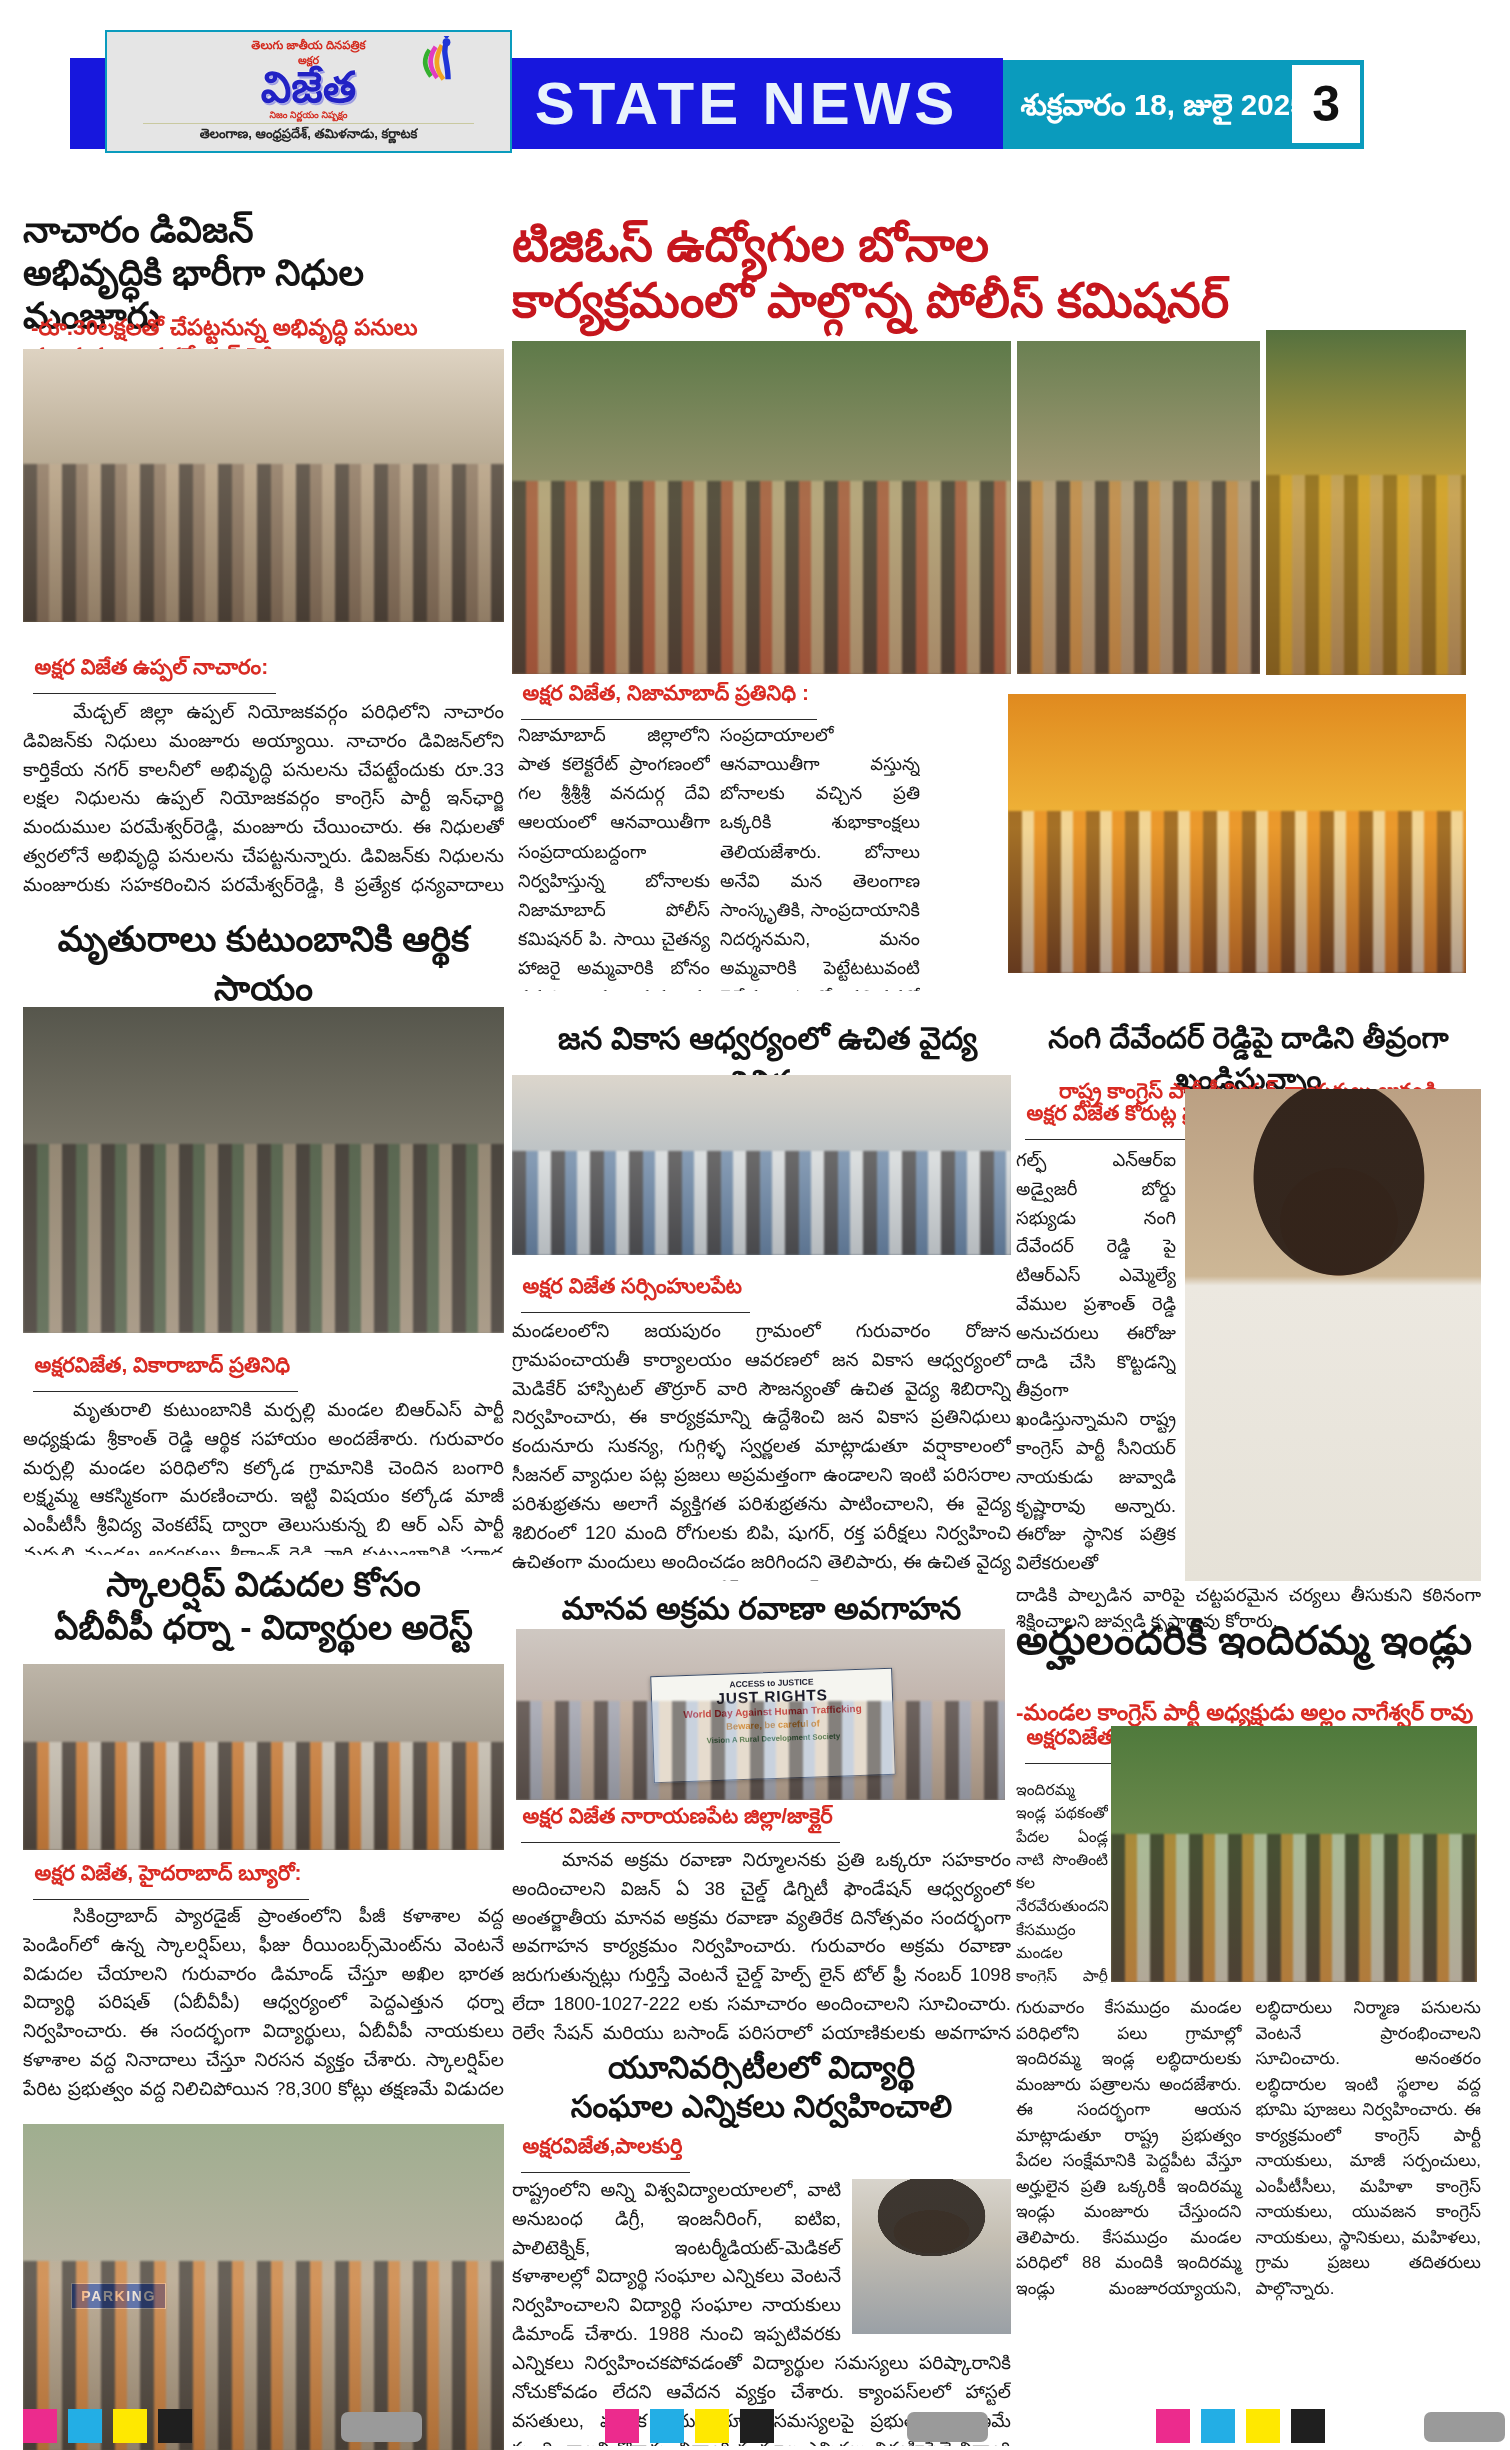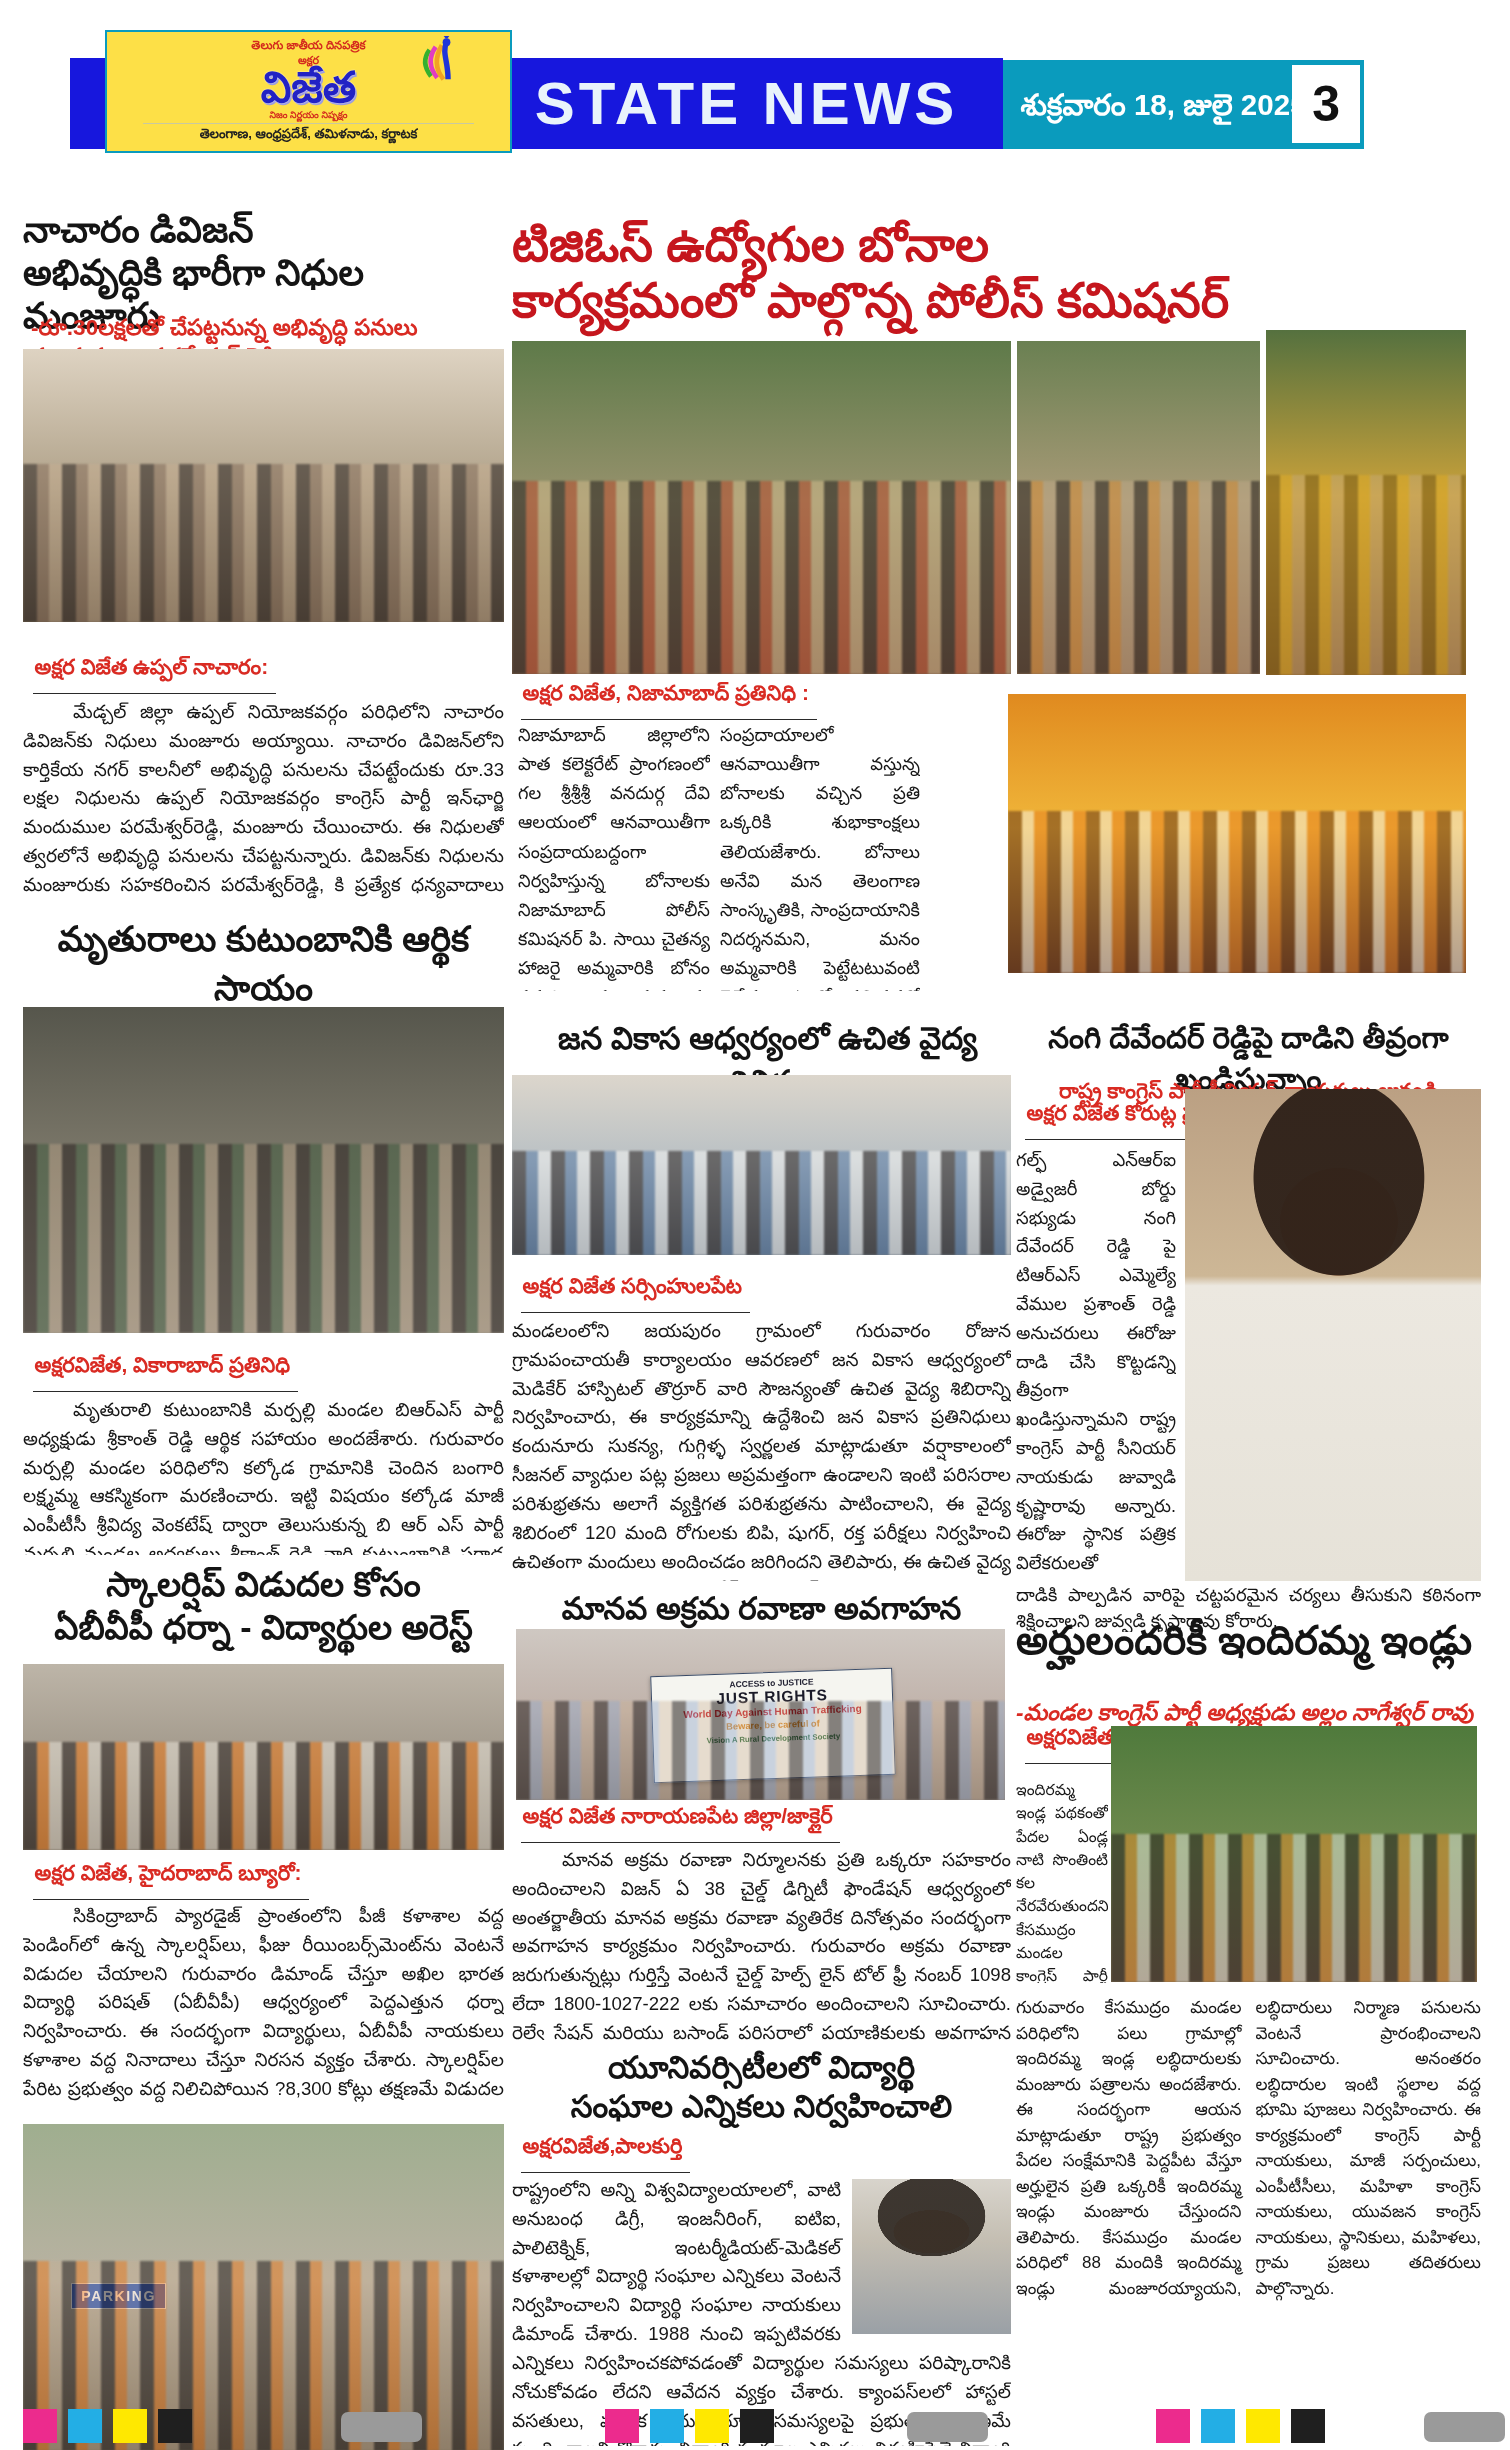--- a/index.html
+++ b/index.html
@@ -16,21 +16,21 @@
 
   
   #mast-bar{left:70px;top:58px;width:933px;height:91px;background:#1717dd;}
   #mast-title{left:496px;top:67px;width:501px;height:74px;line-height:74px;text-align:center;
               font-size:60px;font-weight:bold;color:#e9f3fb;letter-spacing:3.9px;}
   #date-box{left:1003px;top:60px;width:361px;height:89px;background:#0a9bbd;}
   #date-text{position:absolute;left:17px;top:0;width:287px;height:89px;line-height:89px;text-align:center;
              color:#ffffff;font-size:29.5px;font-weight:bold;}
   #page-num{position:absolute;right:3.9px;top:5.4px;width:68px;height:78px;background:#ffffff;
             color:#111;font-size:50px;font-weight:bold;text-align:center;line-height:78px;}
-  #logo-box{left:105px;top:29.5px;width:403px;height:119px;background:#fde047;border:2.3px solid #0a9bbd;
+  #logo-box{left:105px;top:29.5px;width:403px;height:119px;background:#e5e5e5;border:2.3px solid #0a9bbd;
             z-index:3;text-align:center;overflow:hidden;}
   .logo-type{color:#d42a1e;font-size:11.6px;font-weight:bold;margin-top:6.2px;}
   .logo-akshara{color:#d42a1e;font-size:11px;font-weight:bold;line-height:1;}
   .logo-brand{color:#2222c4;font-size:43px;font-weight:bold;line-height:1.02;
               text-shadow:0 0 1.6px #fff,1.6px 1.6px 0 #9a9ae0;}
   .logo-motto{color:#d42a1e;font-size:9.3px;font-weight:bold;}
   .logo-editions{color:#222;font-size:13px;font-weight:bold;border-top:0.8px solid #c9c9a0;margin:1.6px 36px 0 36px;padding-top:2.3px;}
   #peacock{position:absolute;right:51px;top:4.7px;}
 
   
@@ -116,21 +116,21 @@
   #a9-photo{float:right;width:159px;height:155px;margin:3.1px 0 7.8px 11px;position:relative;}
 
   #a7-h{left:1016px;top:1021px;width:465px;font-size:29.5px;}
   #a7-s{left:1016px;top:1059px;width:465px;font-size:21px;}
   #a7-dwrap{left:1025px;top:1101px;}
   #a7-photo{left:1185px;top:1089px;width:296px;height:492px;}
   #a7-b1{left:1016px;top:1146px;width:160px;height:431px;font-size:18px;line-height:1.6;}
   #a7-b2{left:1016px;top:1582px;width:465px;height:50px;font-size:18px;line-height:1.45;}
 
   #a8-h{left:1016px;top:1618px;width:465px;font-size:40px;}
-  #a8-s{left:1016px;top:1680px;width:465px;font-size:22.5px;font-style:italic;}
+  #a8-s{left:1016px;top:1680px;width:465px;font-size:22.5px;}
   #a8-dwrap{left:1025px;top:1725px;}
   #a8-photo{left:1111px;top:1726px;width:366px;height:256px;}
   #a8-b1{left:1016px;top:1778px;width:92px;height:205px;font-size:15.5px;line-height:1.5;}
   #a8-b2{left:1016px;top:1995px;width:465px;height:434px;font-size:17px;line-height:1.5;column-count:2;column-gap:14px;}
 
   
   .cmyk{position:absolute;top:2409px;display:flex;gap:11px;}
   .chip{width:34px;height:34px;}
   .chip.m{background:#ec2b8d;} .chip.c{background:#23aee5;}
   .chip.y{background:#ffe800;} .chip.k{background:#1f1f1f;}

